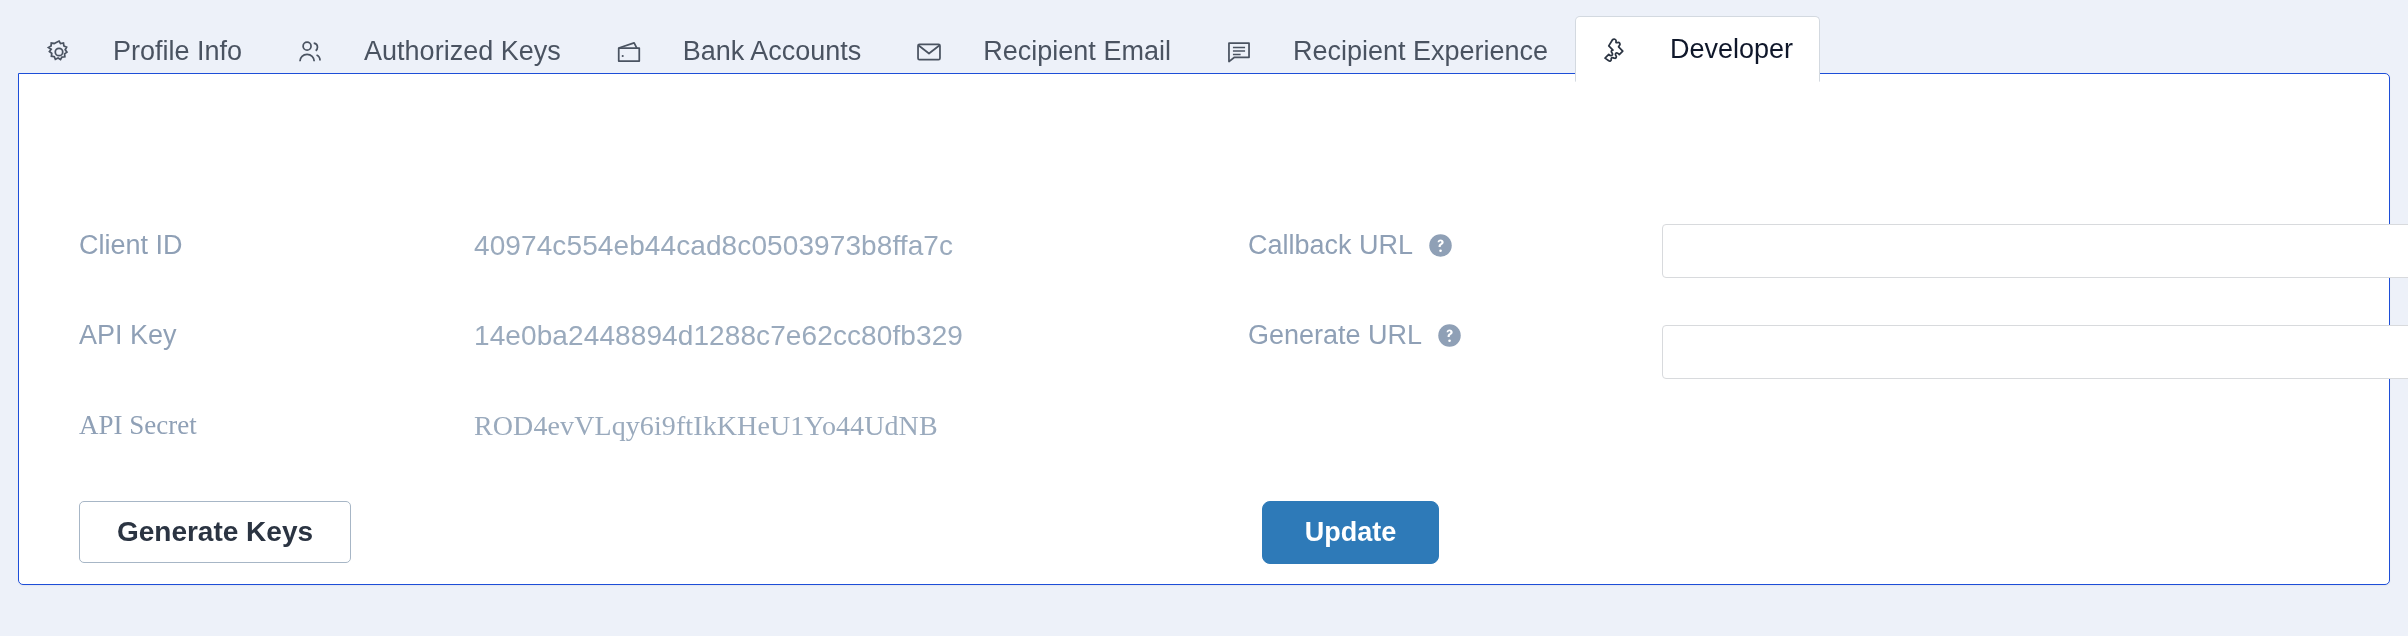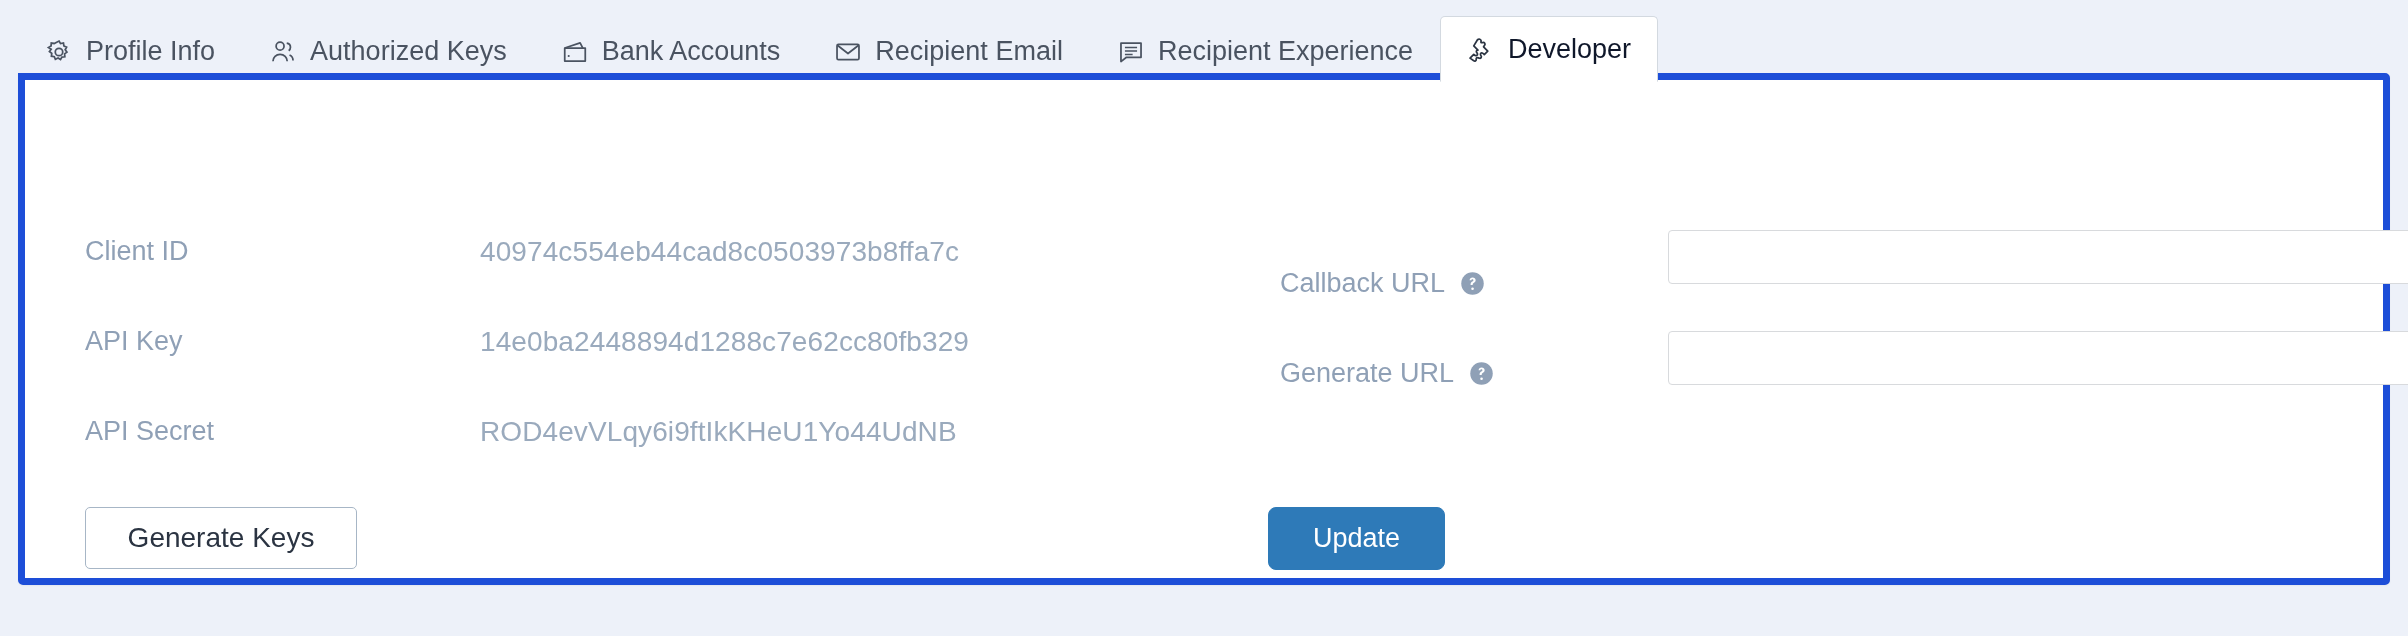--- a/index.html
+++ b/index.html
@@ -62,31 +62,31 @@
   .tab-icon {
     display: inline-flex;
     align-items: center;
     justify-content: center;
     width: 28px;
     height: 28px;
     flex: 0 0 28px;
   }
   .tab-icon svg { display: block; }
 
-  .tab-label { line-height: 1; }
+  .tab-label { line-height: 1; margin-left: 27px; }
 
   
   .panel {
     position: absolute;
     left: 18px;
     top: 73px;
     width: 2372px;
     height: 512px;
     background: #ffffff;
-    border: 7px solid #1d4ed8;
+    border: 1px solid #1d4ed8;
     border-radius: 0 5px 5px 5px;
     box-shadow: 0 1px 2px rgba(60,70,90,0.06);
   }
 
   .panel-body {
     position: relative;
     width: 100%;
     height: 100%;
   }
 
@@ -111,24 +111,24 @@
     white-space: nowrap;
     letter-spacing: 0.1px;
   }
 
   
   .lbl-col  { left: 60px; }
   .val-col  { left: 455px; }
 
   .r1 { top: 158px; }
   .r2 { top: 248px; }
-  .r3 { top: 338px; }
-
-  
-  .rlbl-col { left: 1255px; margin-top: 32px; }
+  .r3 { top: 338px; font-family: Liberation Serif, serif; }
+
+  
+  .rlbl-col { left: 1229px; }
 
   .label-with-help {
     display: flex;
     align-items: center;
     gap: 14px;
   }
 
   .help-icon {
     width: 27px;
     height: 27px;
@@ -158,20 +158,21 @@
   .in1 { top: 150px; }
   .in2 { top: 251px; }
 
   
   .btn {
     position: absolute;
     font-family: "Liberation Sans", sans-serif;
     cursor: pointer;
     line-height: 1;
     white-space: nowrap;
+    font-weight: bold;
   }
 
   .btn-generate {
     left: 60px;
     top: 427px;
     width: 272px;
     height: 62px;
     background: #ffffff;
     border: 1px solid #a7b6c6;
     border-radius: 5px;

